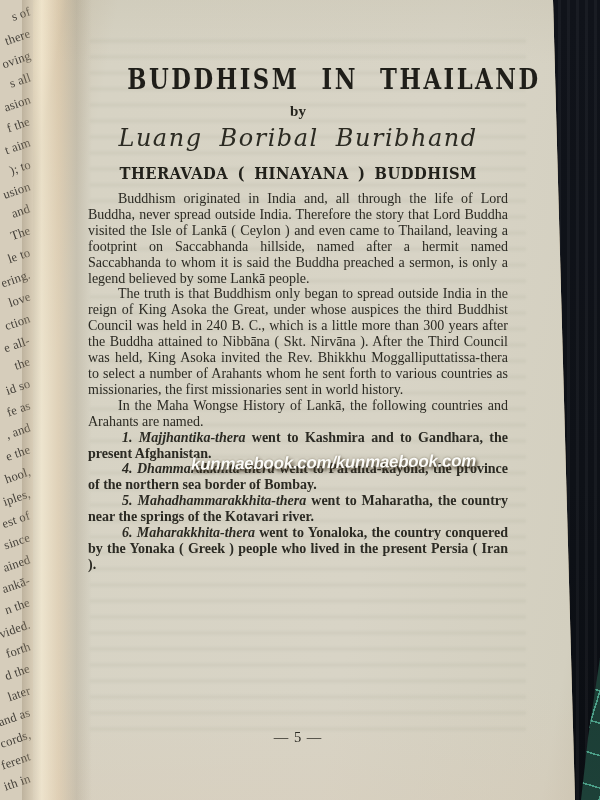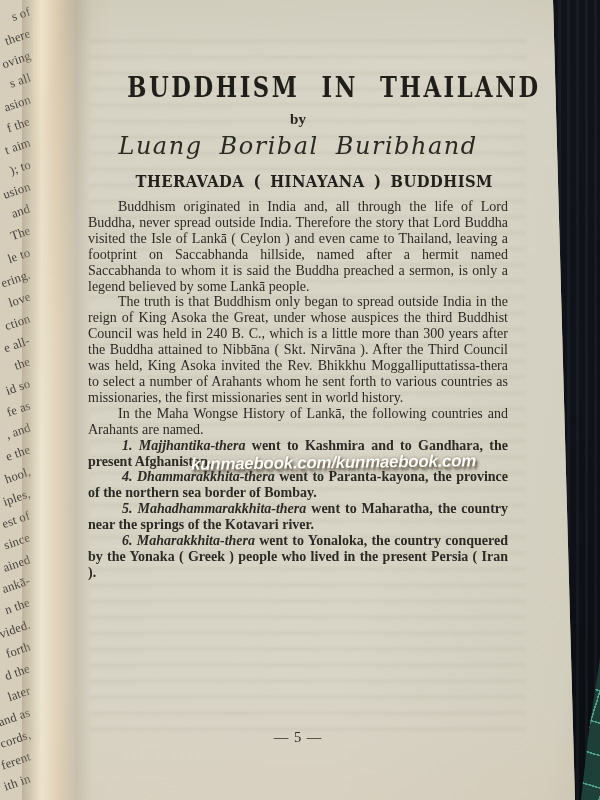--- a/index.html
+++ b/index.html
@@ -55,29 +55,29 @@
   .left-page{
     position:absolute;left:0;top:0;width:33px;height:800px;overflow:hidden;
     background:#d6cdbb;
   }
   .frag{
     position:absolute;right:3px;white-space:nowrap;
     transform:rotate(-19deg);transform-origin:right center;
     font-size:12.5px;color:#45413a;letter-spacing:.2px;
   }
   
-  .content{position:absolute;left:88px;top:72px;width:420px;color:#2b2a23;}
+  .content{position:absolute;left:88px;top:64px;width:420px;color:#2b2a23;}
   .title{margin:0;text-align:center;font-family:"DejaVu Serif",serif;font-weight:700;
     font-size:27px;line-height:28px;color:#1f1e19;padding-top:2px;}
   .squeeze{display:inline-block;transform:scaleX(.84);transform-origin:center;
     white-space:nowrap;letter-spacing:3px;word-spacing:14px;}
   .byline{margin-top:9px;text-align:center;font-weight:700;font-size:15px;color:#26251f;}
   .author{margin-top:4px;text-align:center;font-family:"DejaVu Serif",serif;
     font-style:italic;font-size:24px;letter-spacing:1.5px;word-spacing:8px;color:#2b2a22;}
-  .section{margin-top:12px;text-align:right;font-family:"DejaVu Serif",serif;
+  .section{margin-top:12px;text-align:center;font-family:"DejaVu Serif",serif;
     font-weight:700;font-size:16px;color:#22211b;}
   .squeeze2{display:inline-block;transform:scaleX(.92);transform-origin:center;
     white-space:nowrap;letter-spacing:.5px;word-spacing:4px;}
   .bodytext{margin-top:8px;font-size:14px;line-height:15.9px;text-align:justify;
     color:#2b2a23;}
   .bodytext p{margin:0;text-indent:30px;}
   .bodytext p.list-item{text-indent:34px;font-weight:bold;}
   .it{font-style:italic;}
   .page-number{position:absolute;left:88px;top:729px;width:420px;text-align:center;
     font-size:14.5px;color:#2b2a23;letter-spacing:1px;}

